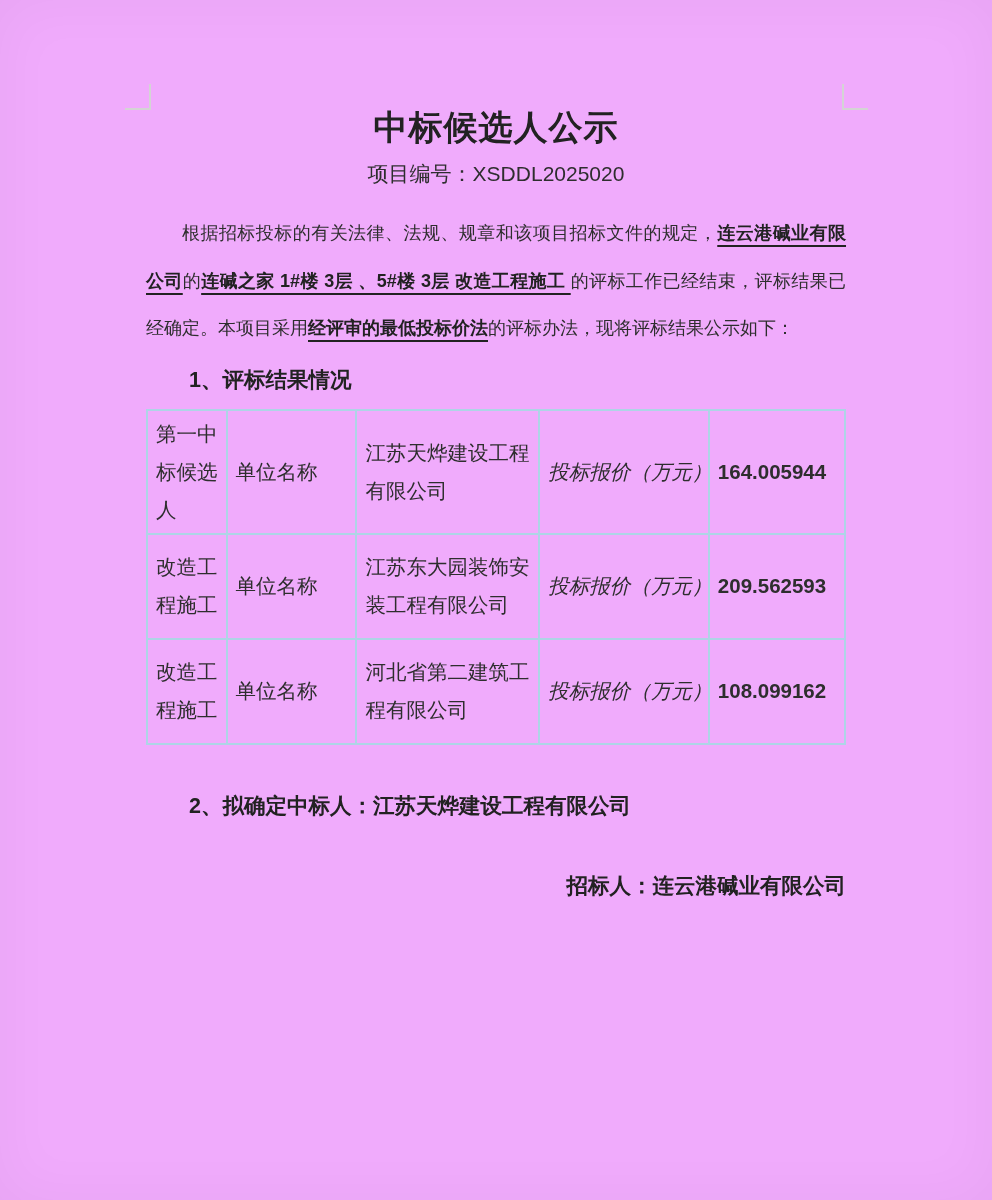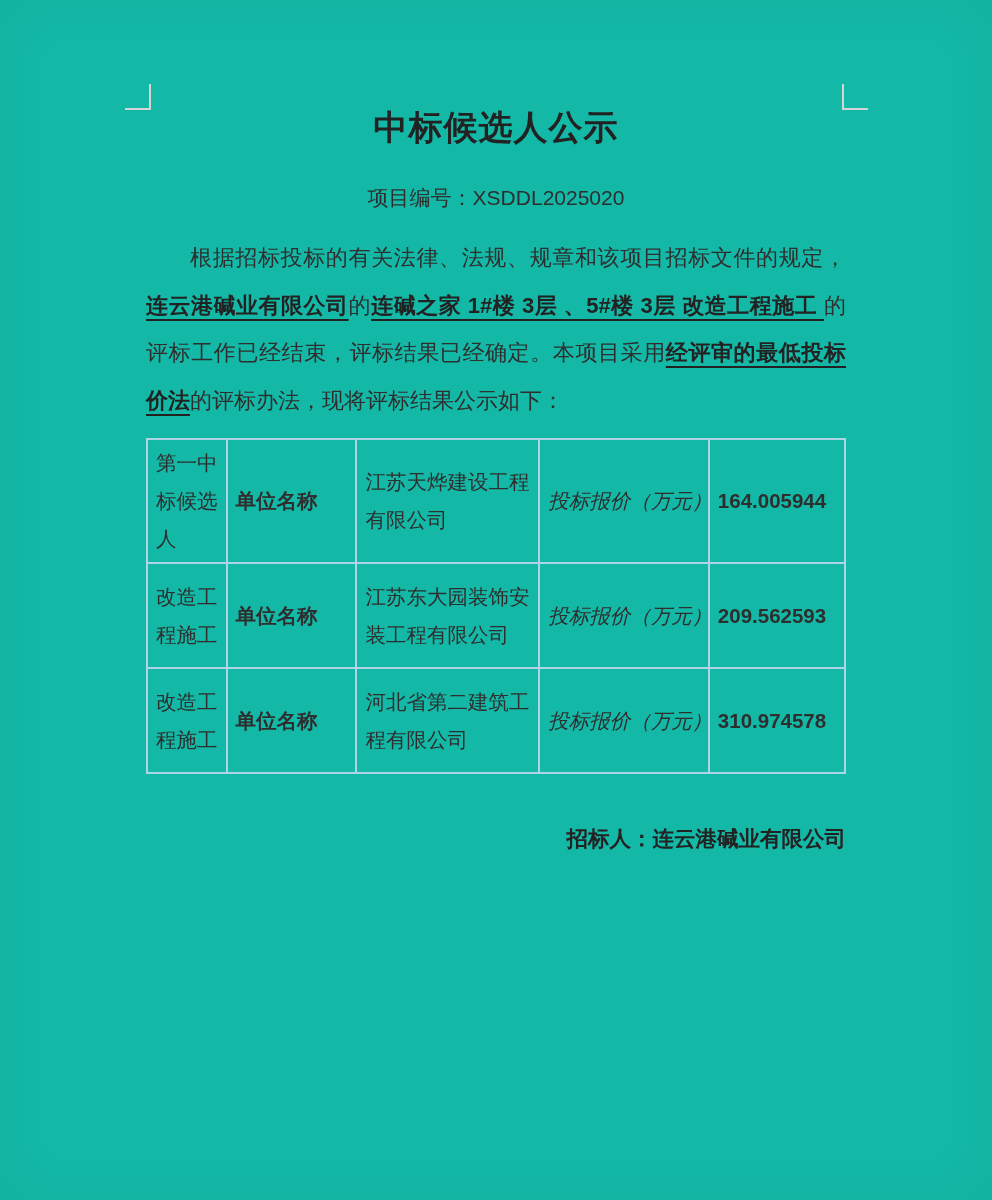--- a/index.html
+++ b/index.html
@@ -7,21 +7,21 @@
   body {
     font-family: "Liberation Sans", "DejaVu Sans", sans-serif;
     background: #fdfdfd;
     color: #2e2e2e;
     position: relative;
     overflow: hidden;
   }
   .page {
     position: absolute;
     inset: 0;
-    background: #14b8a6;
+    background: #f0abfc;
     box-shadow: inset 0 0 60px rgba(0,0,0,0.04);
   }
   
   .crop { position: absolute; width: 26px; height: 26px; }
   .crop-tl { left: 125px; top: 84px; border-right: 2px solid #d4d4d4; border-bottom: 2px solid #d4d4d4; }
   .crop-tr { left: 842px; top: 84px; border-left: 2px solid #d4d4d4; border-bottom: 2px solid #d4d4d4; }
 
   .content {
     position: absolute;
     left: 146px;
@@ -33,25 +33,25 @@
     text-align: center;
     font-size: 34px;
     font-weight: 700;
     color: #222;
     line-height: 42px;
     letter-spacing: 1px;
   }
   .project-line {
     text-align: center;
     font-size: 21px;
-    margin-top: 36px;
+    margin-top: 12px;
     color: #2e2e2e;
   }
   .para {
-    font-size: 22px;
+    font-size: 18px;
     line-height: 47.5px;
     text-align: justify;
     text-indent: 2em;
     margin-top: 22px;
     color: #2e2e2e;
   }
   .bu {
     font-weight: 700;
     color: #222;
     text-decoration: underline;
@@ -78,21 +78,21 @@
     border: 2px solid #aed4e6;
     height: 105px;
     vertical-align: middle;
     font-size: 20.5px;
     line-height: 38px;
     padding: 4px 8px;
     color: #2e2e2e;
     word-break: break-all;
   }
   td.col-rank  { width: 11.4%; }
-  td.col-ulab  { width: 18.6%; font-weight: bold; }
+  td.col-ulab  { width: 18.6%; }
   td.col-unit  { width: 26.2%; }
   td.col-plab  { width: 24.3%; white-space: nowrap; overflow: hidden; font-style: italic; }
   td.col-price { width: 19.5%; white-space: nowrap; font-weight: bold; }
 
   .footer-sign {
     margin-top: 50px;
     text-align: right;
     font-size: 21.5px;
     font-weight: 700;
     color: #222;
@@ -107,20 +107,21 @@
   <div class="crop crop-tr"></div>
 
   <div class="content">
 
     <div class="doc-title">中标候选人公示</div>
 
     <div class="project-line"><span>项目编号：</span><span>XSDDL2025020</span></div>
 
     <p class="para"><span>根据招标投标的有关法律、法规、规章和该项目招标文件的规定，</span><span class="bu">连云港碱业有限公司</span><span>的</span><span class="bu">连碱之家 1#楼 3层 、5#楼 3层 改造工程施工 </span><span>的评标工作已经结束，评标结果已经确定。本项目采用</span><span class="bu">经评审的最低投标价法</span><span>的评标办法，现将评标结果公示如下：</span></p>
 
+    <div class="sec-heading">1、评标结果情况</div>
 
     <table class="result-table">
       <tbody>
         <tr>
           <td class="col-rank">第一中标候选人</td>
           <td class="col-ulab">单位名称</td>
           <td class="col-unit">江苏天烨建设工程有限公司</td>
           <td class="col-plab">投标报价（万元）</td>
           <td class="col-price">164.005944</td>
         </tr>
@@ -129,23 +130,24 @@
           <td class="col-ulab">单位名称</td>
           <td class="col-unit">江苏东大园装饰安装工程有限公司</td>
           <td class="col-plab">投标报价（万元）</td>
           <td class="col-price">209.562593</td>
         </tr>
         <tr>
           <td class="col-rank">改造工程施工</td>
           <td class="col-ulab">单位名称</td>
           <td class="col-unit">河北省第二建筑工程有限公司</td>
           <td class="col-plab">投标报价（万元）</td>
-          <td class="col-price">310.974578</td>
+          <td class="col-price">108.099162</td>
         </tr>
       </tbody>
     </table>
 
+    <div class="sec-heading second">2、拟确定中标人：江苏天烨建设工程有限公司</div>
 
 
     <div class="footer-sign"><span>招标人：</span><span>连云港碱业有限公司</span></div>
 
   </div>
 </div>
 
 </body></html>

